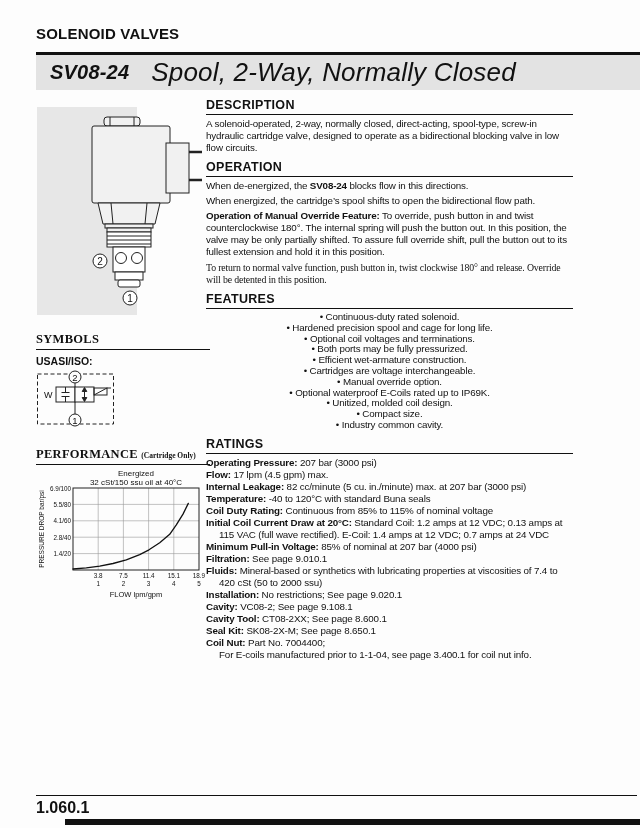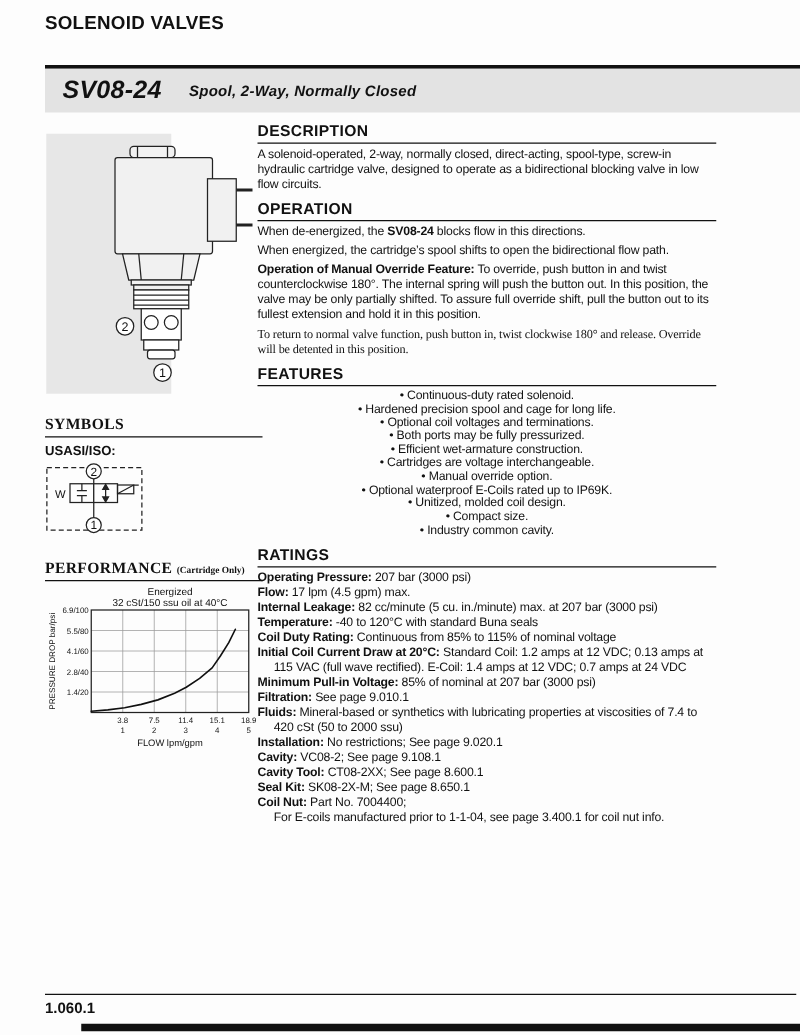--- a/index.html
+++ b/index.html
@@ -3,47 +3,47 @@
 <meta charset="utf-8">
 <style>
   html,body{margin:0;padding:0;}
   body{
     width:640px;height:828px;position:relative;background:#fdfdfd;
     font-family:"Liberation Sans","DejaVu Sans",sans-serif;color:#111;
     overflow:hidden;
   }
   .abs{position:absolute;}
   
-  .eyebrow{left:36px;top:10px;font-size:15px;font-weight:bold;letter-spacing:.2px;}
+  .eyebrow{left:36px;top:25px;font-size:15px;font-weight:bold;letter-spacing:.2px;}
   .rule-thick{left:36px;top:52px;width:604px;height:3px;background:#111;}
   .titlebar{left:36px;top:55px;width:604px;height:35px;background:#e3e3e3;}
   .titlebar-inner{display:flex;align-items:center;height:100%;padding-left:14px;}
   .title-model{font-size:20px;font-weight:bold;font-style:italic;letter-spacing:.2px;}
-  .title-desc{font-size:12px;font-weight:bold;font-style:italic;margin-left:22px;letter-spacing:.2px;}
+  .title-desc{font-size:26px;font-weight:normal;font-style:italic;margin-left:22px;letter-spacing:.2px;}
   
   .sec-h{font-size:12.5px;font-weight:bold;letter-spacing:.3px;border-bottom:1.3px solid #111;
          padding-bottom:2px;margin:0 0 3px 0;}
   .sec-note{font-size:7.5px;font-weight:bold;letter-spacing:0;text-align:right;}
   
   .rightcol{left:206px;top:98px;width:367px;}
   .rightcol p{margin:0;font-size:9.8px;line-height:12px;letter-spacing:-.15px;}
   .mt2{margin-top:2px!important;} .mt3{margin-top:3px!important;} .mt4{margin-top:4px!important;font-family:Liberation Serif, serif;}
   .sec-gap{margin-top:6px;}
   .feat{font-size:9.8px;line-height:10.8px;letter-spacing:-.15px;text-align:center;}
   .feat::before{content:"• ";}
   .rate{padding-left:13px;text-indent:-13px;}
   .rate .cont{display:block;text-indent:0;}
   
   .photo-bg{left:37px;top:107px;width:100px;height:208px;background:#e7e7e7;}
   .leftcol-h{left:36px;width:174px;font-family:Liberation Serif, serif;}
   .usasi{left:36px;top:355px;font-size:10.5px;font-weight:bold;}
   svg text{font-family:"Liberation Sans","DejaVu Sans",sans-serif;}
   
   .rule-thin{left:36px;top:795px;width:601px;height:1px;background:#111;}
-  .footer-page{left:36px;top:799px;font-size:12px;font-weight:bold;}
+  .footer-page{left:36px;top:799px;font-size:16px;font-weight:bold;}
   .bottom-bar{left:65px;top:819px;width:575px;height:6px;background:#111;}
 </style>
 </head>
 <body>
 
 <div class="abs eyebrow">SOLENOID VALVES</div>
 <div class="abs rule-thick"></div>
 <div class="abs titlebar">
   <div class="titlebar-inner">
     <span class="title-model">SV08-24</span>
@@ -197,21 +197,21 @@
   <div class="feat">Compact size.</div>
   <div class="feat">Industry common cavity.</div>
 
   <div class="sec-h sec-gap">RATINGS</div>
   <p class="rate"><b>Operating Pressure:</b><span> 207 bar (3000 psi)</span></p>
   <p class="rate"><b>Flow:</b><span> 17 lpm (4.5 gpm) max.</span></p>
   <p class="rate"><b>Internal Leakage:</b><span> 82 cc/minute (5 cu. in./minute) max. at 207 bar (3000 psi)</span></p>
   <p class="rate"><b>Temperature:</b><span> -40 to 120°C with standard Buna seals</span></p>
   <p class="rate"><b>Coil Duty Rating:</b><span> Continuous from 85% to 115% of nominal voltage</span></p>
   <p class="rate"><b>Initial Coil Current Draw at 20°C:</b><span> Standard Coil: 1.2 amps at 12 VDC; 0.13 amps at 115 VAC (full wave rectified). E-Coil: 1.4 amps at 12 VDC; 0.7 amps at 24 VDC</span></p>
-  <p class="rate"><b>Minimum Pull-in Voltage:</b><span> 85% of nominal at 207 bar (3000 psi)</span></p>
+  <p class="rate"><b>Minimum Pull-in Voltage:</b><span> 85% of nominal at 207 bar (4000 psi)</span></p>
   <p class="rate"><b>Filtration:</b><span> See page 9.010.1</span></p>
   <p class="rate"><b>Fluids:</b><span> Mineral-based or synthetics with lubricating properties at viscosities of 7.4 to 420 cSt (50 to 2000 ssu)</span></p>
   <p class="rate"><b>Installation:</b><span> No restrictions; See page 9.020.1</span></p>
   <p class="rate"><b>Cavity:</b><span> VC08-2; See page 9.108.1</span></p>
   <p class="rate"><b>Cavity Tool:</b><span> CT08-2XX; See page 8.600.1</span></p>
   <p class="rate"><b>Seal Kit:</b><span> SK08-2X-M; See page 8.650.1</span></p>
   <p class="rate"><b>Coil Nut:</b><span> Part No. 7004400;</span><span class="cont">For E-coils manufactured prior to 1-1-04, see page 3.400.1 for coil nut info.</span></p>
 </div>
 
 <div class="abs rule-thin"></div>

